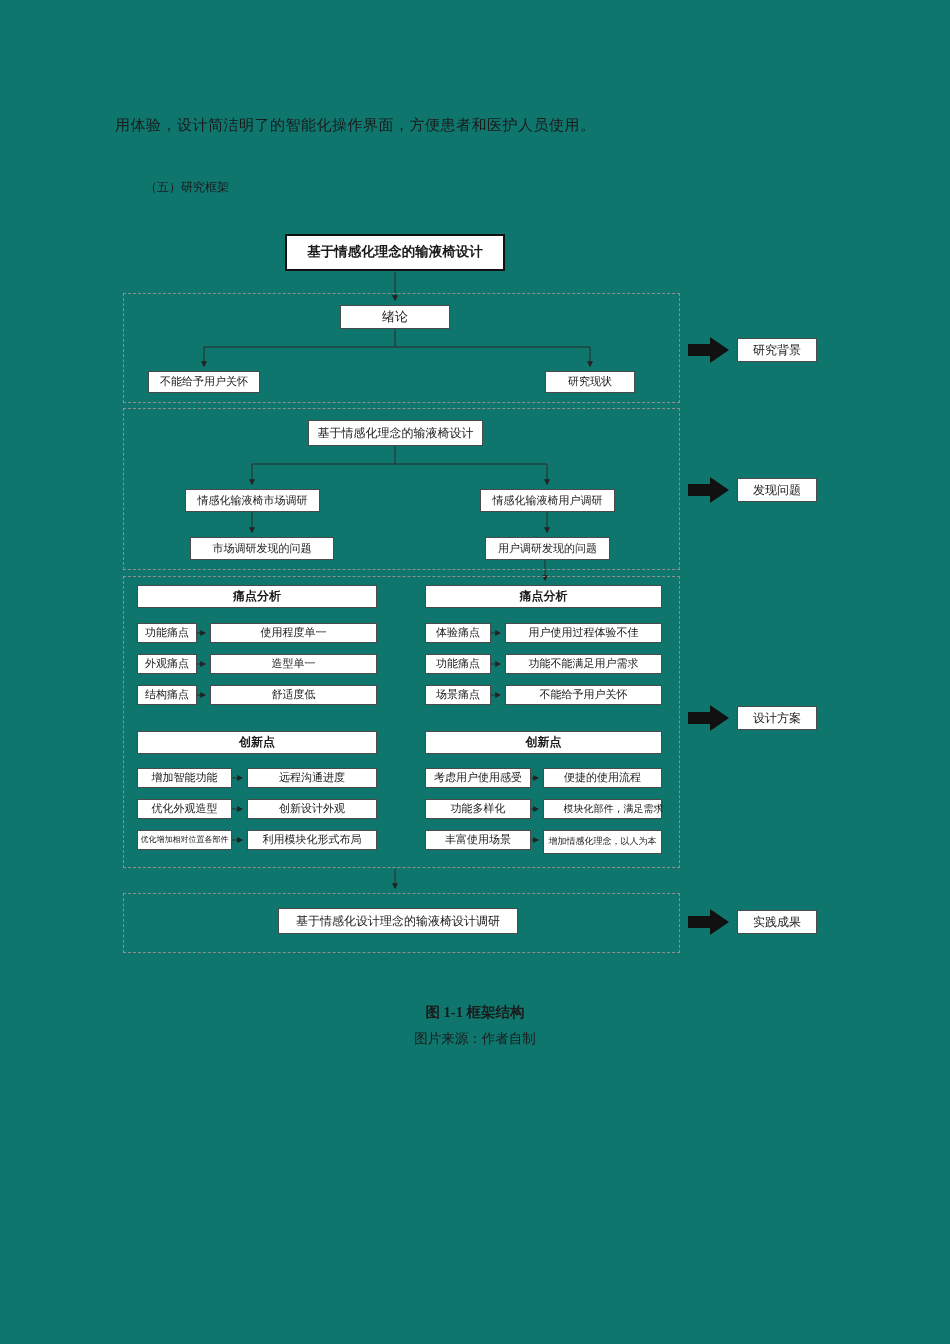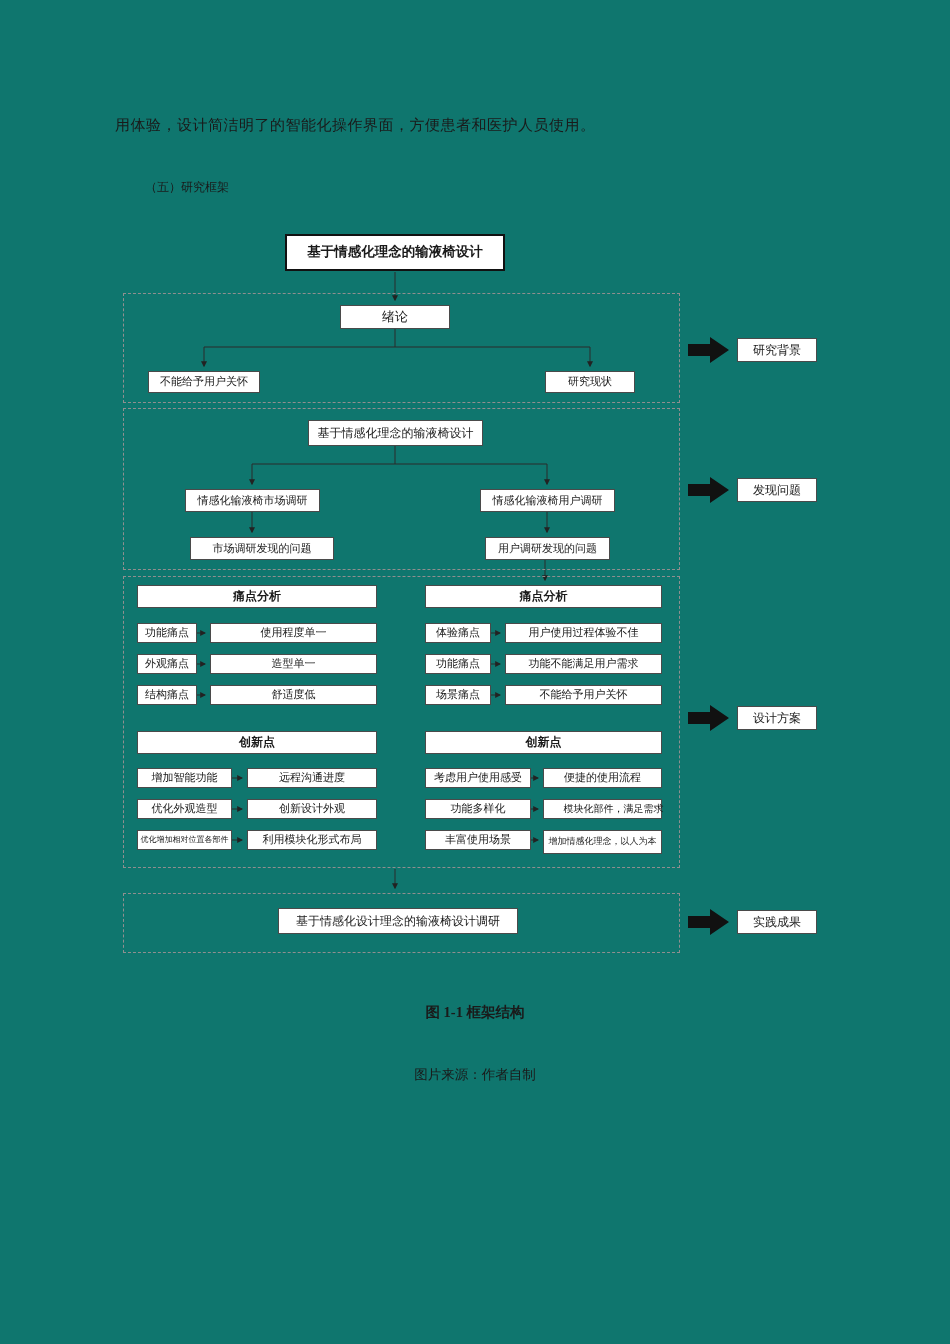--- a/index.html
+++ b/index.html
@@ -41,21 +41,20 @@
 
   .caption-title {
     position:absolute; left:0; top:1003px; width:950px; text-align:center;
     font-family:"Liberation Serif","DejaVu Serif",serif;
     font-size:14.5px; font-weight:bold;
   }
   .caption-source {
     position:absolute; left:0; top:1030px; width:950px; text-align:center;
     font-family:"Liberation Serif","DejaVu Serif",serif;
     font-size:13.5px;
-    margin-top:36px;
   }
 </style>
 </head>
 <body>
 
 <div class="page">
 
   <p class="body-text">用体验，设计简洁明了的智能化操作界面，方便患者和医护人员使用。</p>
   <h3 class="heading">（五）研究框架</h3>
 

